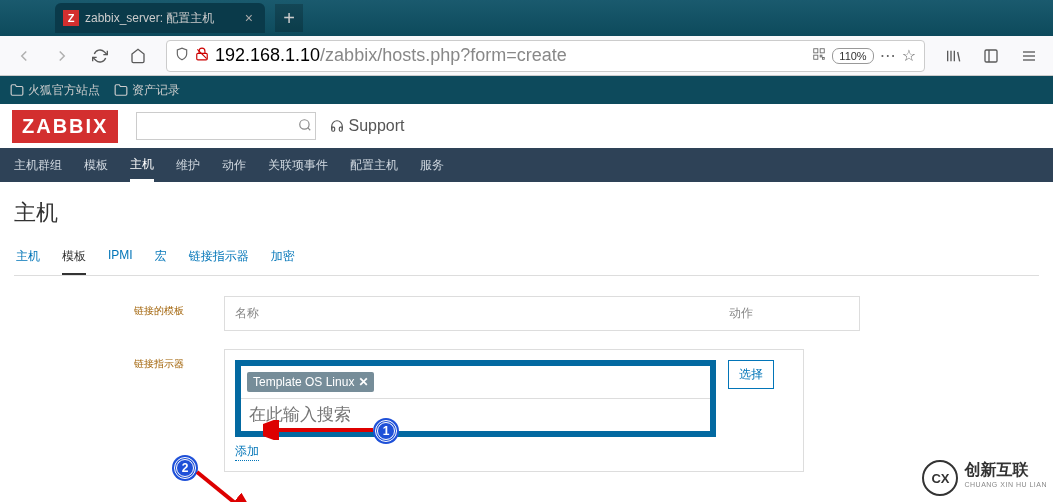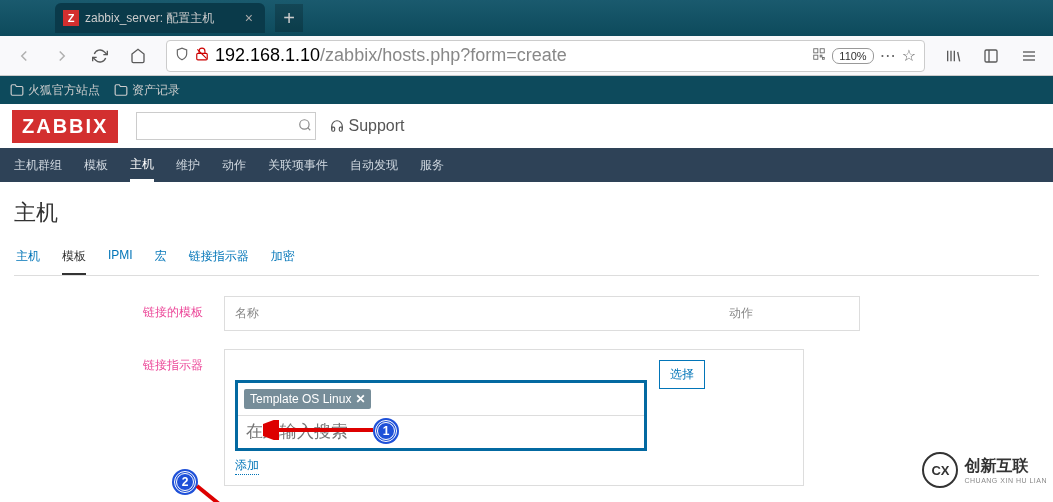--- a/index.html
+++ b/index.html
@@ -45,47 +45,47 @@
 
 .page { padding: 10px 14px; }
 .page-title { font-size: 22px; color: #333; padding: 6px 0 12px; }
 
 .host-tabs { display: flex; gap: 22px; border-bottom: 1px solid #ddd; padding: 0 2px; }
 .host-tab { color: #0275b8; font-size: 12px; padding: 8px 0; cursor: pointer; }
 .host-tab.active { color: #333; border-bottom: 2px solid #333; }
 
 .form-area { padding: 20px 0 0 120px; }
 .form-row { display: flex; margin-bottom: 18px; align-items: flex-start; }
-.form-label { width: 90px; text-align: center; color: #ec4899; font-size: 12px; padding-top: 8px; padding-right: 12px; }
+.form-label { width: 90px; text-align: left; color: #a16207; font-size: 10px; padding-top: 8px; padding-right: 12px; }
 .form-content { position: relative; }
 
 .linked-templates-box { border: 1px solid #ddd; width: 636px; }
 .lt-header { display: flex; padding: 8px 10px; color: #888; font-size: 12px; }
 .lt-col1 { flex: 1; }
 .lt-col2 { width: 120px; }
 
 .link-indicator-box { display: flex; align-items: flex-start; gap: 12px; }
-.multiselect { border: 3px solid #0369a1; width: 412px; background: #fff; margin-top: 20px; }
+.multiselect { border: 6px solid #0369a1; width: 481px; background: #fff; }
 .ms-tags { padding: 6px; display: flex; flex-wrap: wrap; gap: 4px; }
 .tag { background: #768d99; color: #fff; padding: 3px 6px; font-size: 12px; border-radius: 2px; display: flex; align-items: center; gap: 4px; }
 .tag-x { cursor: pointer; font-weight: bold; }
 .ms-input { width: 100%; border: none; border-top: 1px solid #ddd; padding: 6px 8px; font-size: 17px; outline: none; }
 .select-btn { border: 1px solid #0275b8; color: #0275b8; background: #fff; padding: 5px 10px; font-size: 12px; cursor: pointer; }
 
 .add-link { color: #0275b8; font-size: 12px; cursor: pointer; border-bottom: 1px dotted #0275b8; display: inline-block; margin-top: 6px; }
 
 .form-actions { margin-top: 30px; margin-left: 100px; display: flex; gap: 16px; }
 .btn-primary { background: #0275b8; color: #fff; border: none; padding: 7px 16px; font-size: 13px; cursor: pointer; }
 .btn-secondary { background: #fff; color: #0275b8; border: 1px solid #0275b8; padding: 6px 16px; font-size: 13px; cursor: pointer; }
 
 
 .circle-num { position: absolute; width: 22px; height: 22px; background: #1e50d8; border: 3px double #fff; color: #fff; border-radius: 50%; display: flex; align-items: center; justify-content: center; font-size: 12px; font-weight: bold; box-shadow: 0 0 0 2px #1e50d8; }
 .arrow { position: absolute; }
 
-.watermark { position: absolute; right: 6px; bottom: 14px; display: flex; align-items: center; gap: 6px; color: #333; }
+.watermark { position: absolute; right: 6px; bottom: 6px; display: flex; gap: 6px; color: #333; }
 .watermark-logo { width: 36px; height: 36px; border: 2px solid #333; border-radius: 50%; display: flex; align-items: center; justify-content: center; font-weight: bold; background: #fff; }
 </style>
 </head>
 <body>
 
 <div class="browser-chrome">
   <div class="tab-bar">
     <div class="tab">
       <span class="tab-favicon">Z</span>
       <span class="tab-title">zabbix_server: 配置主机</span>
@@ -205,21 +205,21 @@
     </div>
   </div>
 
   <div class="sub-nav">
     <div class="sub-nav-item">主机群组</div>
     <div class="sub-nav-item">模板</div>
     <div class="sub-nav-item active">主机</div>
     <div class="sub-nav-item">维护</div>
     <div class="sub-nav-item">动作</div>
     <div class="sub-nav-item">关联项事件</div>
-    <div class="sub-nav-item">自动发现</div>
+    <div class="sub-nav-item">配置主机</div>
     <div class="sub-nav-item">服务</div>
   </div>
 
   <div class="page">
     <div class="page-title">主机</div>
 
     <div class="host-tabs">
       <div class="host-tab">主机</div>
       <div class="host-tab active">模板</div>
       <div class="host-tab">IPMI</div>

